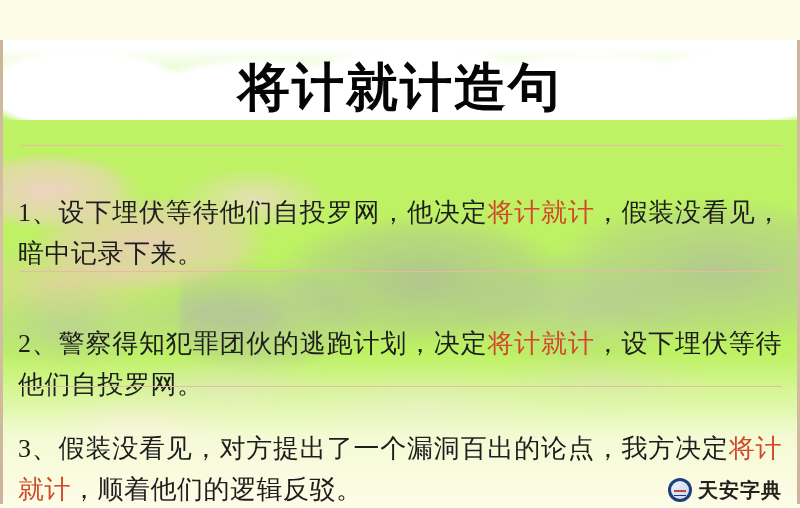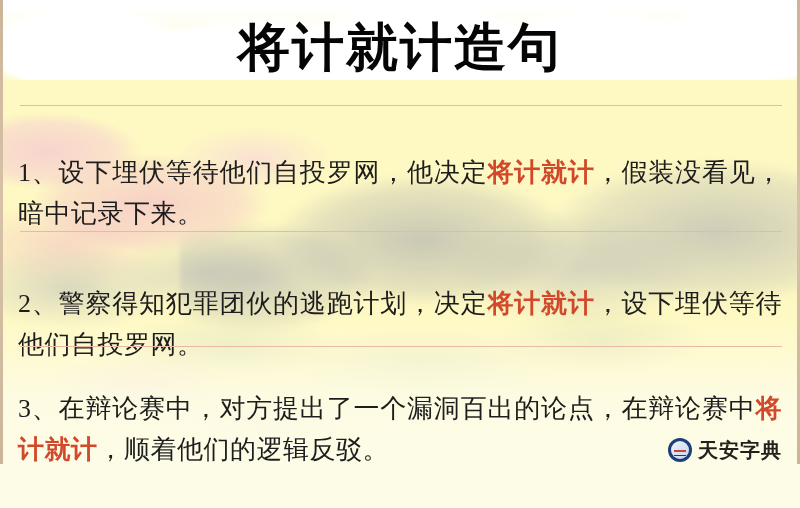--- a/index.html
+++ b/index.html
@@ -12,22 +12,23 @@
     overflow: hidden;
     font-family: "Liberation Serif", "DejaVu Serif", serif;
     background: #fdfce7;
   }
 
   #page {
     position: relative;
     width: 800px;
     height: 464px;
     overflow: hidden;
-    background: #fef9c3;
+    background: #bef264;
     box-sizing: border-box;
+    margin-top: 40px;
   }
 
   
   .bg-layer {
     position: absolute;
     inset: 0;
     pointer-events: none;
   }
 
   
@@ -162,21 +163,21 @@
     letter-spacing: 0.5px;
     text-align: justify;
     text-justify: inter-character;
   }
   .sentence.s1 { top: 126px; }
   .sentence.s2 { top: 257px; }
   .sentence.s3 { top: 362px; }
 
   .idiom {
     color: #d1492a;
-    font-weight: bold;
+    font-weight: normal;
   }
 
   .footer-brand {
     position: absolute;
     right: 18px;
     bottom: 2px;
     display: flex;
     align-items: center;
     gap: 6px;
   }
@@ -249,21 +250,21 @@
 
     <div class="rule r2"></div>
 
     <p class="sentence s2">
       <span>2、</span><span>警察得知犯罪团伙的逃跑计划，决定</span><span class="idiom">将计就计</span><span>，设下埋伏等待他们自投罗网。</span>
     </p>
 
     <div class="rule r3"></div>
 
     <p class="sentence s3">
-      <span>3、</span><span>在辩论赛中，对方提出了一个漏洞百出的论点，在辩论赛中</span><span class="idiom">将计就计</span><span>，顺着他们的逻辑反驳。</span>
+      <span>3、</span><span>假装没看见，对方提出了一个漏洞百出的论点，我方决定</span><span class="idiom">将计就计</span><span>，顺着他们的逻辑反驳。</span>
     </p>
 
     <div class="rule r4"></div>
 
     <div class="footer-brand">
       <span class="brand-mark"></span>
       <span class="brand-text">天安字典</span>
     </div>
 
   </div>

